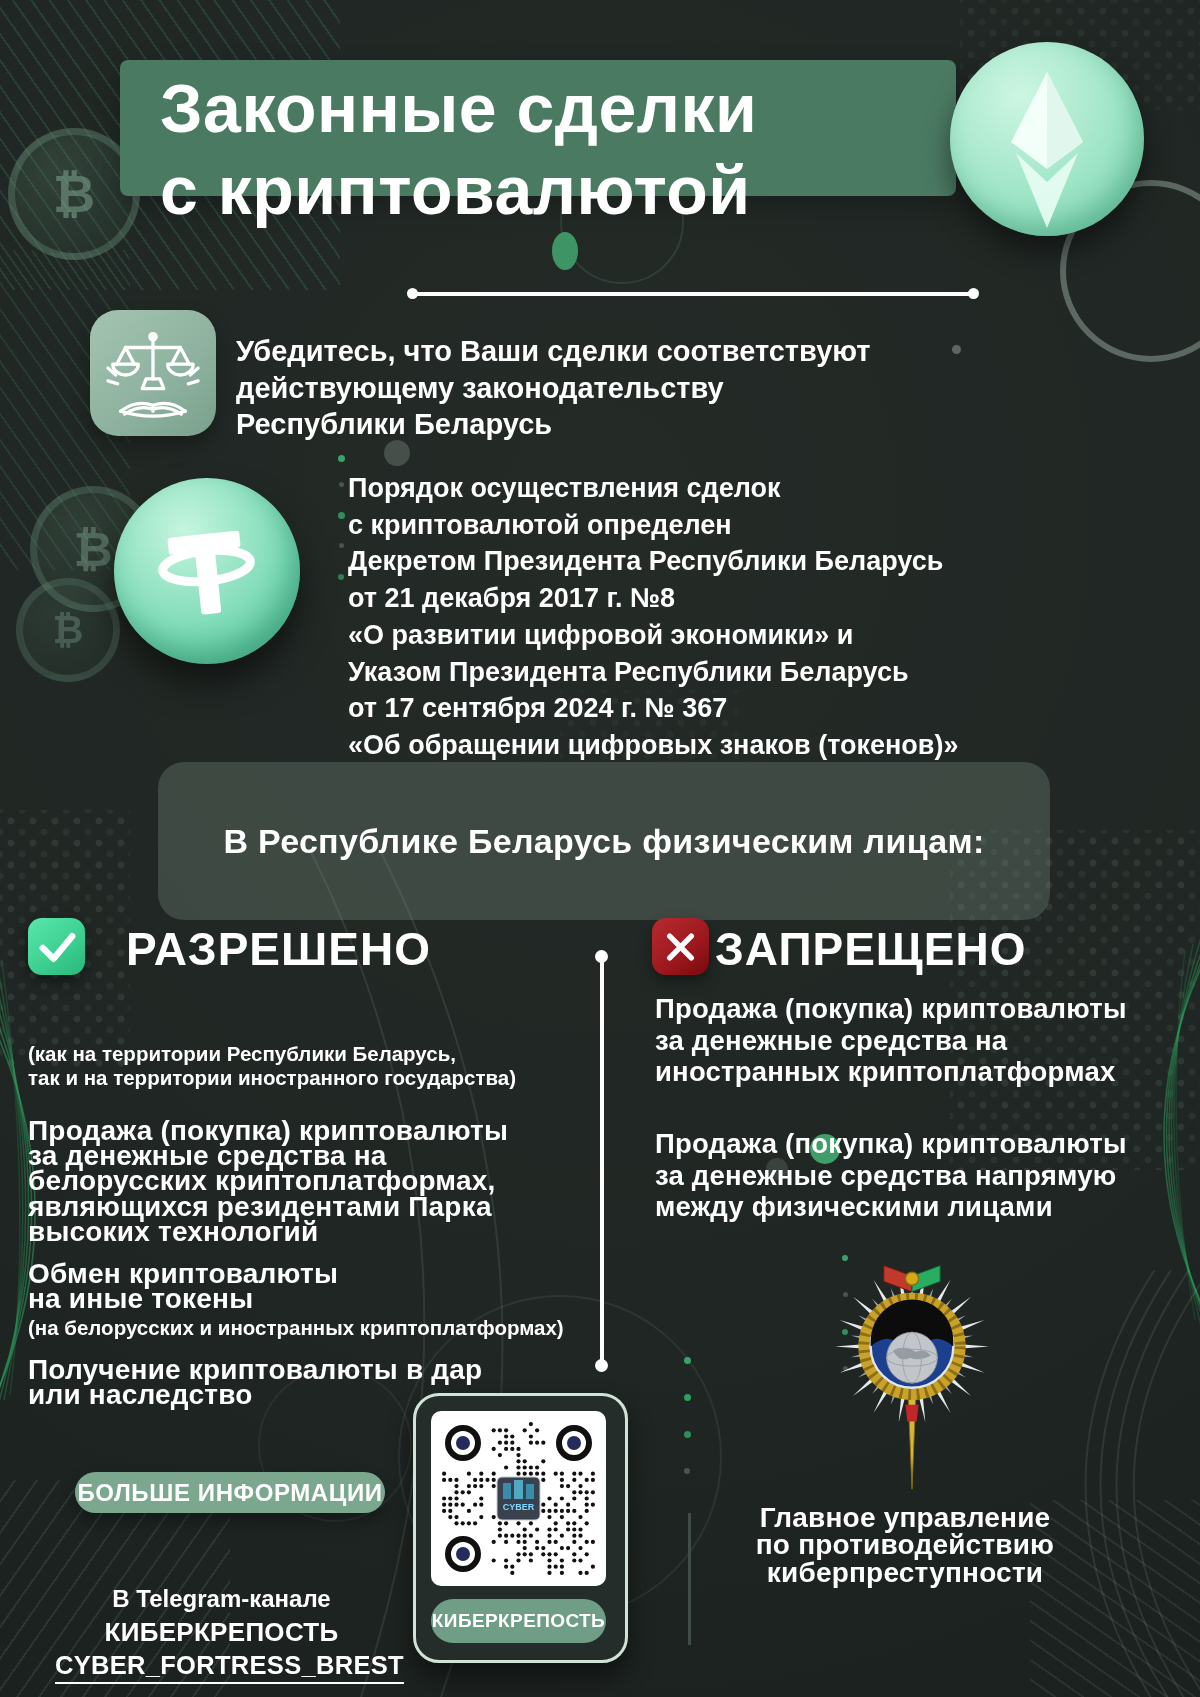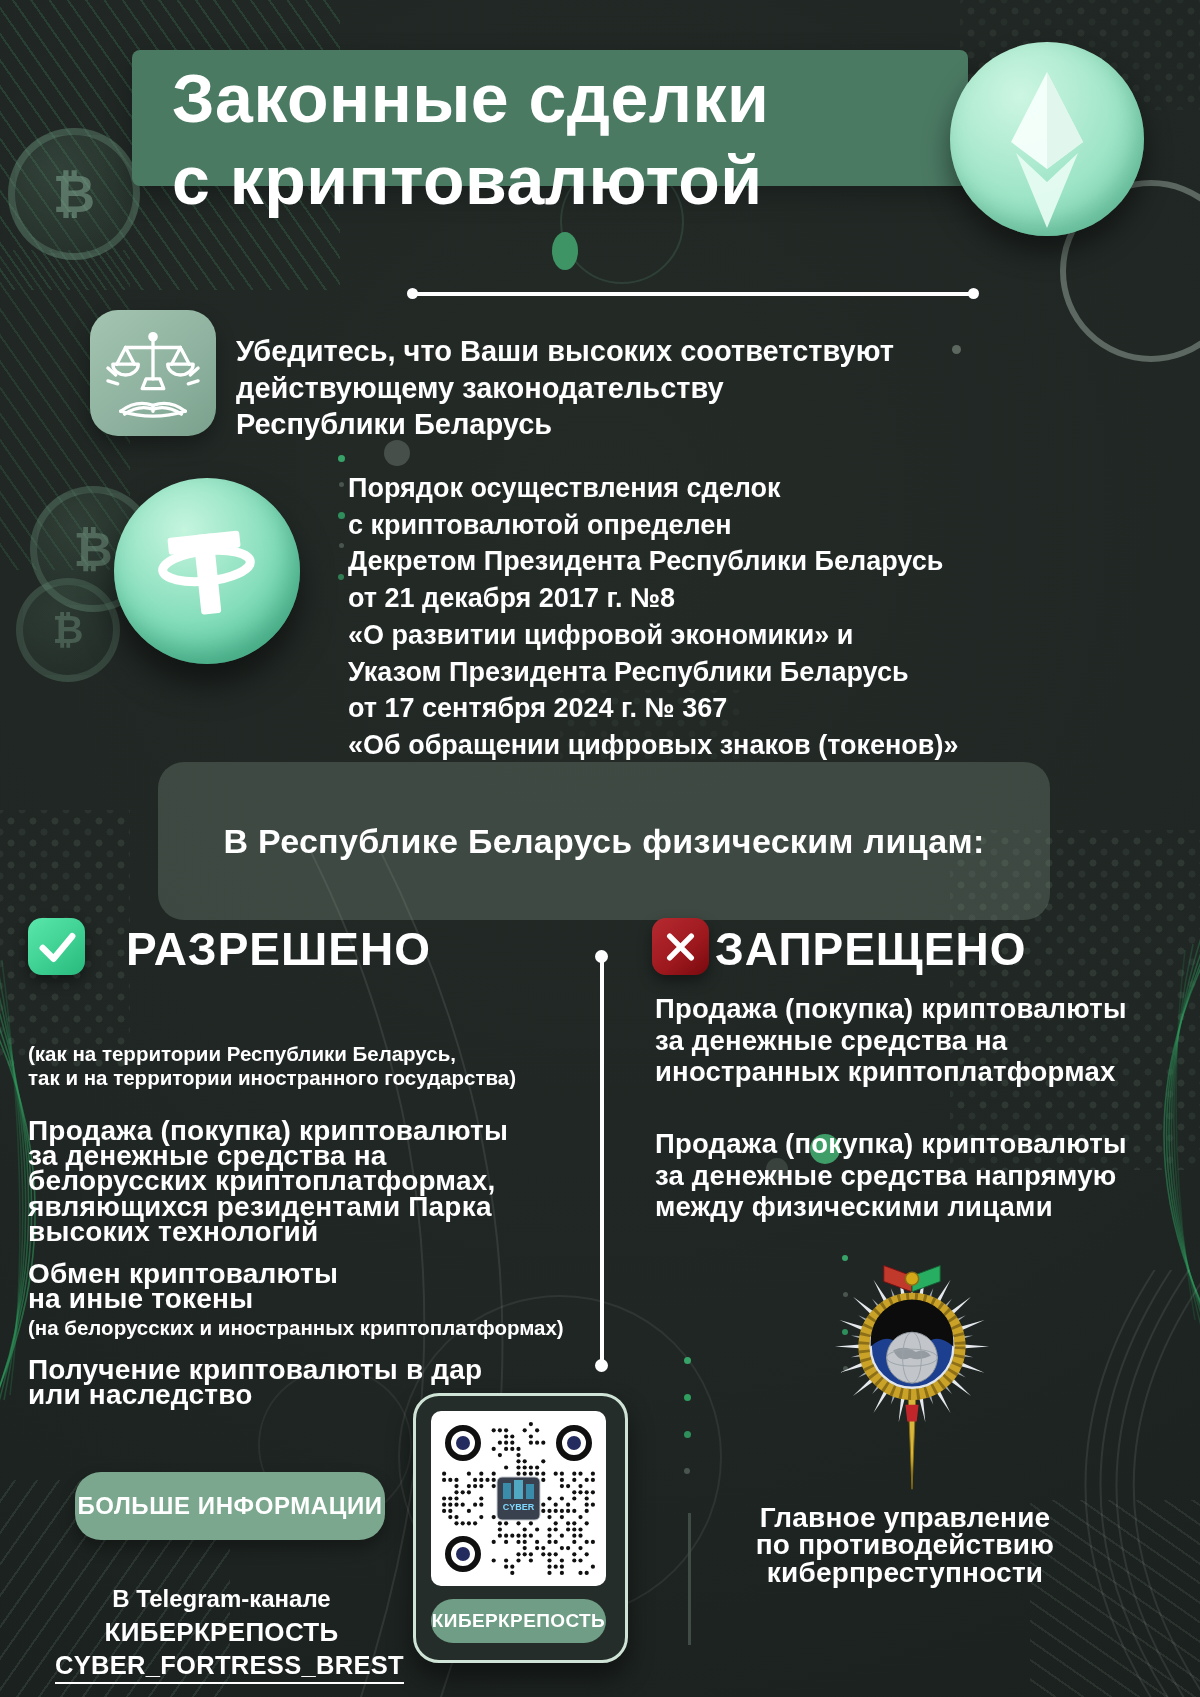--- a/index.html
+++ b/index.html
@@ -15,21 +15,21 @@
   .hatch-br{background:repeating-linear-gradient(35deg, rgba(180,200,188,0.10) 0 2px, transparent 2px 16px);}
   .halftone{
     background-image:
       radial-gradient(rgba(150,170,158,0.13) 3.2px, transparent 3.8px),
       radial-gradient(rgba(150,170,158,0.09) 3.2px, transparent 3.8px);
     background-size:22px 22px;background-position:0 0, 11px 11px;
   }
   .ring{border-radius:50%;}
   .dot{border-radius:50%;}
   
-  #title-panel{left:120px;top:50px;width:836px;height:136px;border-radius:8px;background:var(--c-panel,#4b7a63);box-shadow:0 10px 26px rgba(0,0,0,.25);margin-left:12px;}
+  #title-panel{left:120px;top:60px;width:836px;height:136px;border-radius:8px;background:var(--c-panel,#4b7a63);box-shadow:0 10px 26px rgba(0,0,0,.25);}
   #title-text{left:40px;top:8px;font-size:68px;font-weight:800;line-height:1.2;letter-spacing:.5px;white-space:pre-line;}
   
   .coin{border-radius:50%;}
   #eth-coin{left:950px;top:42px;width:194px;height:194px;
     background:radial-gradient(circle at 36% 28%, #cdf6e2 0%, #9de4c6 55%, #6fcda8 100%);
     box-shadow:0 16px 28px rgba(0,0,0,.45), inset -8px -12px 22px rgba(40,130,95,.35);}
   .btc{border:7px solid rgba(115,155,135,.32);background:radial-gradient(circle at 35% 30%, rgba(95,135,112,.28), rgba(45,65,55,.22));
     display:flex;align-items:center;justify-content:center;font-weight:700;color:rgba(150,195,170,.42);}
   #tether-coin{left:114px;top:478px;width:186px;height:186px;
     background:radial-gradient(circle at 38% 28%, #c5f5de 0%, #84ddbb 52%, #46bd92 100%);
@@ -55,21 +55,21 @@
   .col-title{font-size:46px;font-weight:800;letter-spacing:1px;}
   #allowed-title{left:94px;top:922px;margin-left:32px;}
   #forbidden-title{left:715px;top:922px;}
   #divider{left:600px;top:957px;width:3.5px;height:408px;background:#fff;}
   #divider::before,#divider::after{content:"";position:absolute;left:-5px;width:13px;height:13px;border-radius:50%;background:#fff;}
   #divider::before{top:-7px;} #divider::after{bottom:-7px;}
   .item-main{font-size:28px;font-weight:800;line-height:.9;white-space:pre-line;letter-spacing:.2px;}
   .item-note{font-size:20.5px;font-weight:600;line-height:1.17;white-space:pre-line;}
   .fb-main{font-size:27.5px;font-weight:700;line-height:1.15;white-space:pre-line;letter-spacing:.2px;}
   
-  #more-info-btn{left:75px;top:1472px;width:310px;height:68px;border-radius:26px;background:var(--c-button,#7ba78e);
+  #more-info-btn{left:75px;top:1472px;width:310px;height:41px;border-radius:26px;background:var(--c-button,#7ba78e);
     display:flex;align-items:center;justify-content:center;font-size:24px;font-weight:800;letter-spacing:.6px;cursor:pointer;box-shadow:0 8px 16px rgba(0,0,0,.3);}
   #tg-block{left:55px;top:1585px;width:333px;text-align:center;}
   #tg-line1{font-size:24px;font-weight:600;margin-bottom:4px;}
   #tg-line2{font-size:26px;font-weight:800;margin-bottom:3px;letter-spacing:.3px;}
   #tg-line3{font-size:25.5px;font-weight:700;letter-spacing:.3px;display:inline-block;border-bottom:2.5px solid #fff;padding-bottom:2px;cursor:pointer;}
   
   #qr-frame{left:413px;top:1393px;width:209px;height:264px;border-radius:26px;background:#242d29;border:3px solid var(--c-frame_border,#cfe4d6);box-shadow:0 14px 26px rgba(0,0,0,.45);}
   #qr-white{position:absolute;left:15px;top:15px;width:175px;height:175px;background:#fff;border-radius:10px;}
   #qr-pill{position:absolute;left:15px;top:203px;width:175px;height:44px;border-radius:22px;background:var(--c-pill,#6f9d85);
     display:flex;align-items:center;justify-content:center;font-size:19px;font-weight:800;letter-spacing:.4px;}
@@ -192,21 +192,21 @@
         <path d="M21,92 Q36,82 50,87 Q64,82 79,92"></path>
         <path d="M50,83 V89"></path>
           <path d="M17,89 Q50,99 83,89"></path>
         <path d="M12,52 L4,45"></path>
           <path d="M14,61 L4,58"></path>
         <path d="M88,52 L96,45"></path>
           <path d="M86,61 L96,58"></path>
       </g>
     </svg>
   </div>
-  <div class="abs" id="intro-text">Убедитесь, что Ваши высоких соответствуют
+  <div class="abs" id="intro-text">Убедитесь, что Ваши сделки соответствуют
 действующему законодательству
 Республики Беларусь</div>
 
   <div class="abs coin" id="tether-coin">
     <svg width="186" height="186" viewBox="0 0 186 186">
       <g transform="rotate(-6 93 93)">
         <ellipse cx="93" cy="88" rx="44" ry="15" fill="none" stroke="#fff" stroke-width="9"></ellipse>
         <rect x="57" y="56" width="72" height="17" rx="3" fill="#fff"></rect>
         <rect x="83" y="56" width="20" height="80" rx="3" fill="#fff"></rect>
       </g>

